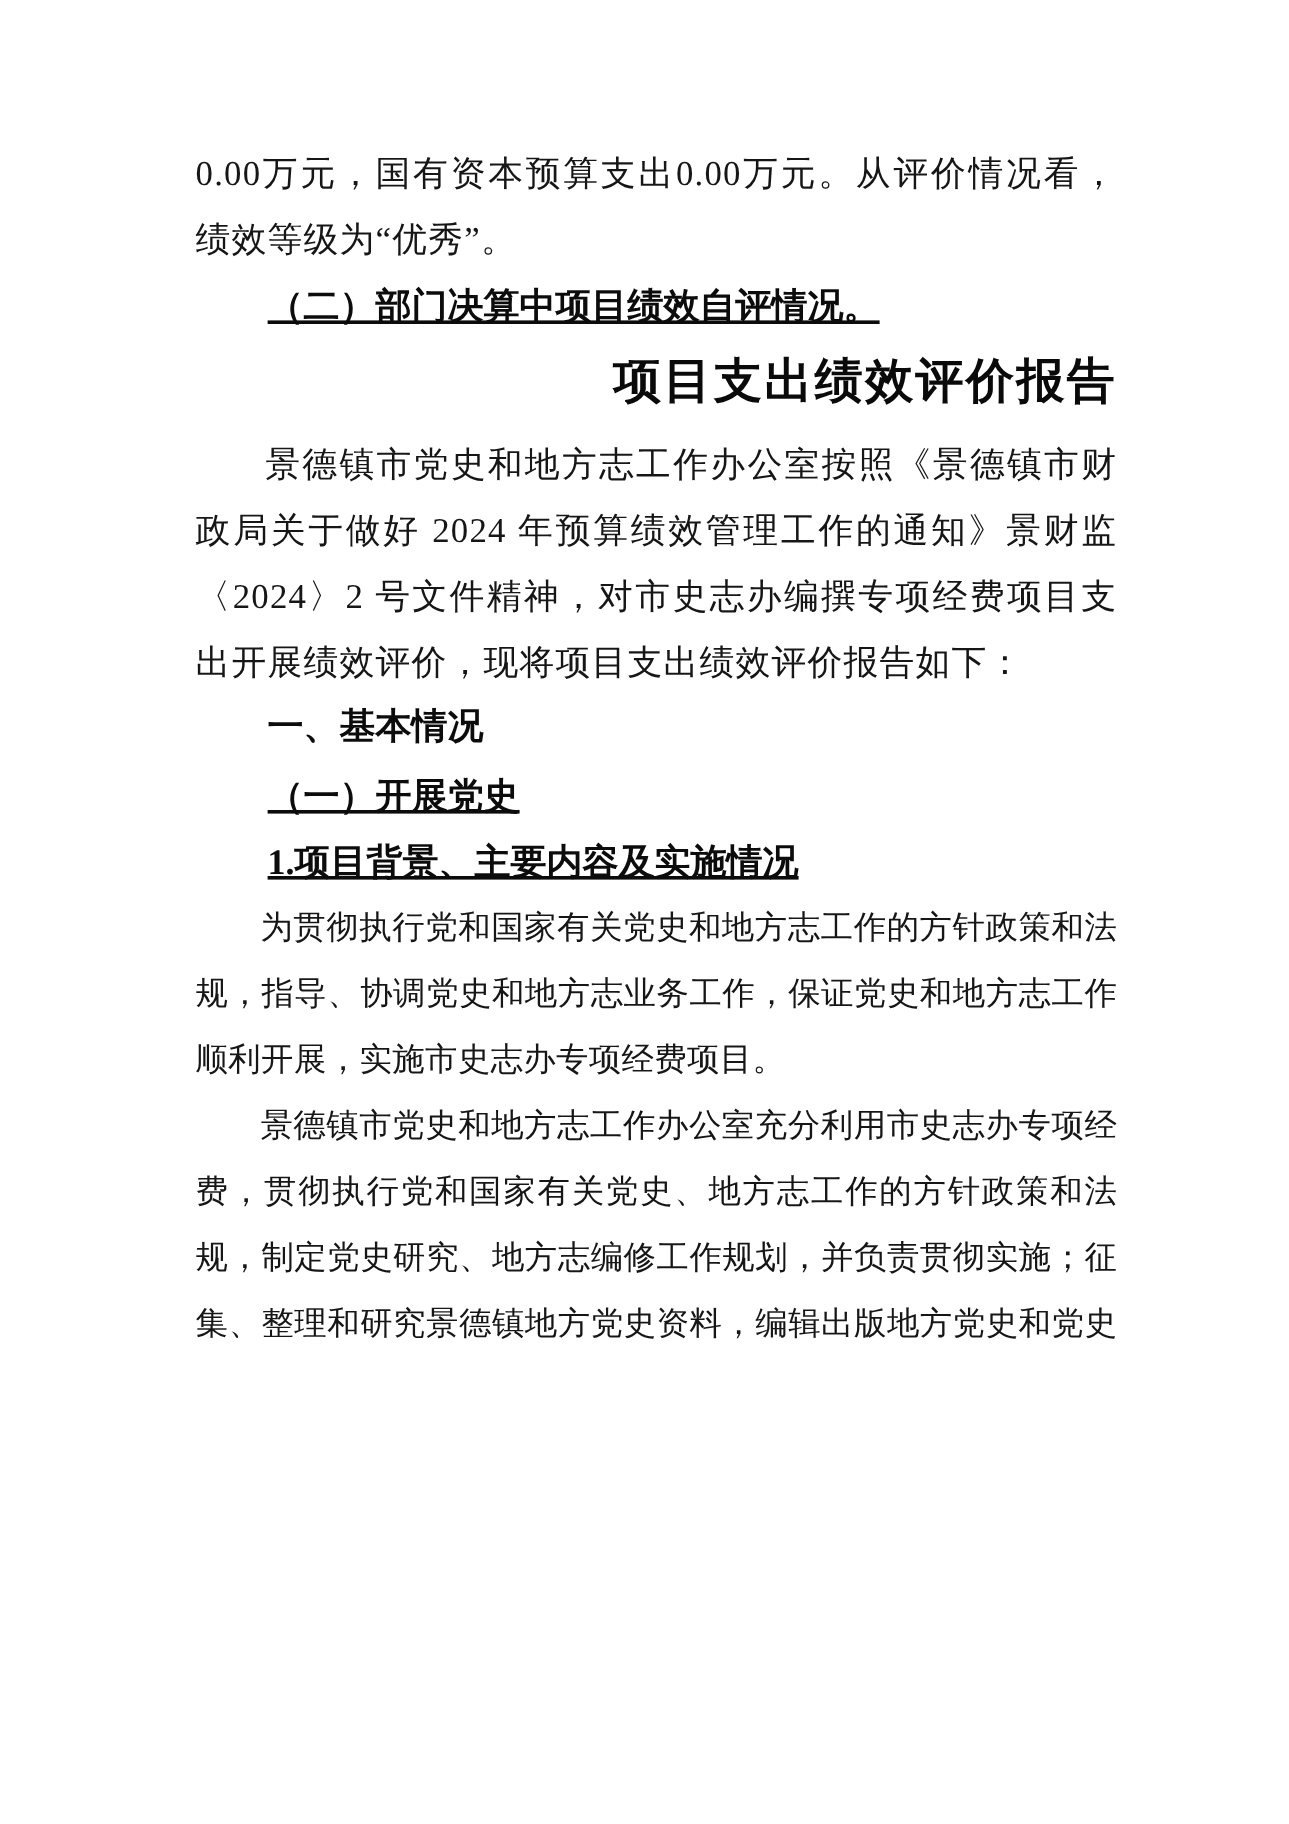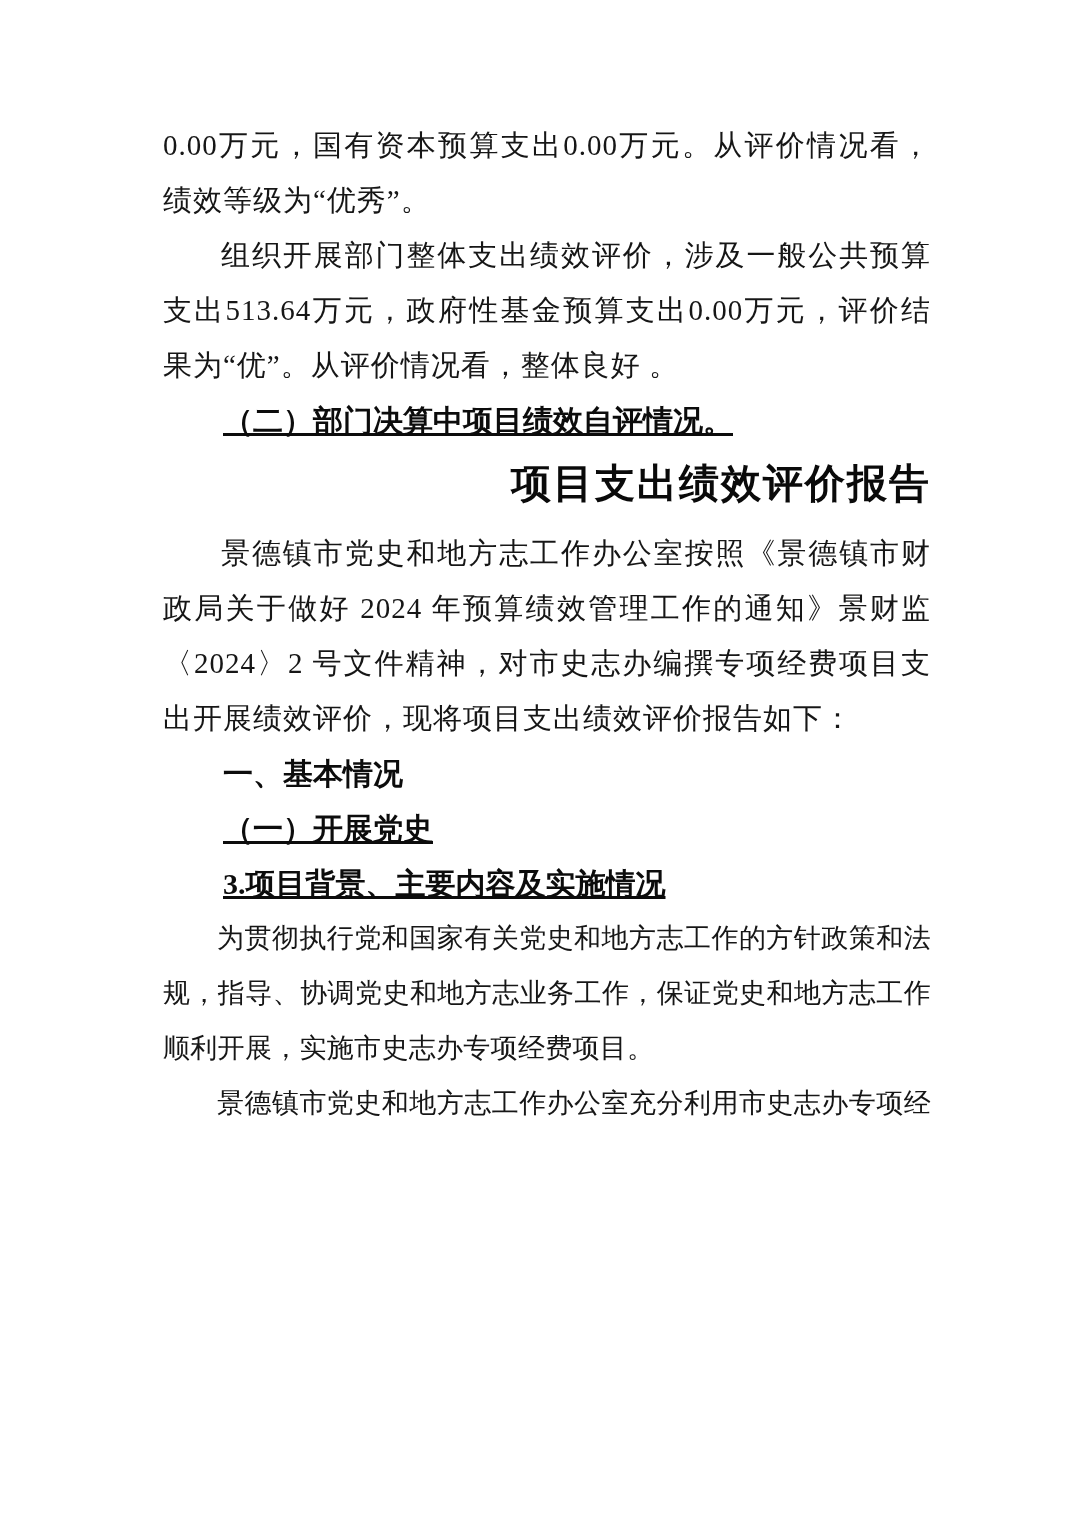--- a/index.html
+++ b/index.html
@@ -48,21 +48,21 @@
     font-family: "Liberation Serif", "DejaVu Serif", serif;
     text-decoration: underline;
   }
   .heading-sans {
     margin: 0;
     font-size: 30px;
     line-height: 55px;
     font-weight: bold;
     text-indent: 2em;
     color: #0c0c0c;
-    font-family: Liberation Sans, sans-serif;
+    font-family: Liberation Mono, monospace;
   }
   .report-title {
     margin: 2px 0 10px 0;
     font-size: 40px;
     line-height: 66px;
     font-weight: bold;
     text-align: right;
     text-indent: 0;
     color: #0a0a0a;
     font-family: "Liberation Sans", "DejaVu Sans", sans-serif;
@@ -89,33 +89,32 @@
   }
 </style>
 </head>
 <body>
 
 <div class="page">
   <div class="content">
 
     <p class="body-text no-indent">0.00万元，国有资本预算支出0.00万元。从评价情况看，绩效等级为“优秀”。</p>
 
-    <p class="body-text">组织开展部门整体支出绩效评价，涉及一般公共预算支出513.64万元，政府性基金预算支出0.00万元，评价结果为“优”。从评价情况看，整体良好 。</p>
 
     <h3 class="heading-serif">（二）部门决算中项目绩效自评情况。</h3>
 
     <h1 class="report-title">项目支出绩效评价报告</h1>
 
     <p class="body-text">景德镇市党史和地方志工作办公室按照《景德镇市财政局关于做好 2024 年预算绩效管理工作的通知》景财监〈2024〉2 号文件精神，对市史志办编撰专项经费项目支出开展绩效评价，现将项目支出绩效评价报告如下：</p>
 
     <h2 class="heading-sans">一、基本情况</h2>
 
     <h3 class="heading-serif">（一）开展党史</h3>
 
-    <h3 class="heading-serif">3.项目背景、主要内容及实施情况</h3>
+    <h3 class="heading-serif">1.项目背景、主要内容及实施情况</h3>
 
     <p class="body-text tight">为贯彻执行党和国家有关党史和地方志工作的方针政策和法规，指导、协调党史和地方志业务工作，保证党史和地方志工作顺利开展，实施市史志办专项经费项目。</p>
 
     <p class="body-text tight">景德镇市党史和地方志工作办公室充分利用市史志办专项经费，贯彻执行党和国家有关党史、地方志工作的方针政策和法规，制定党史研究、地方志编修工作规划，并负责贯彻实施；征集、整理和研究景德镇地方党史资料，编辑出版地方党史和党史人物传记等书刊；围绕党的中心工作，开展党史、地方志宣传教育工作，对党史重要事件</p>
 
   </div>
 
   <div class="footer">
     <span class="dash">—</span><span class="page-num">22</span><span class="dash">—</span>
   </div>

